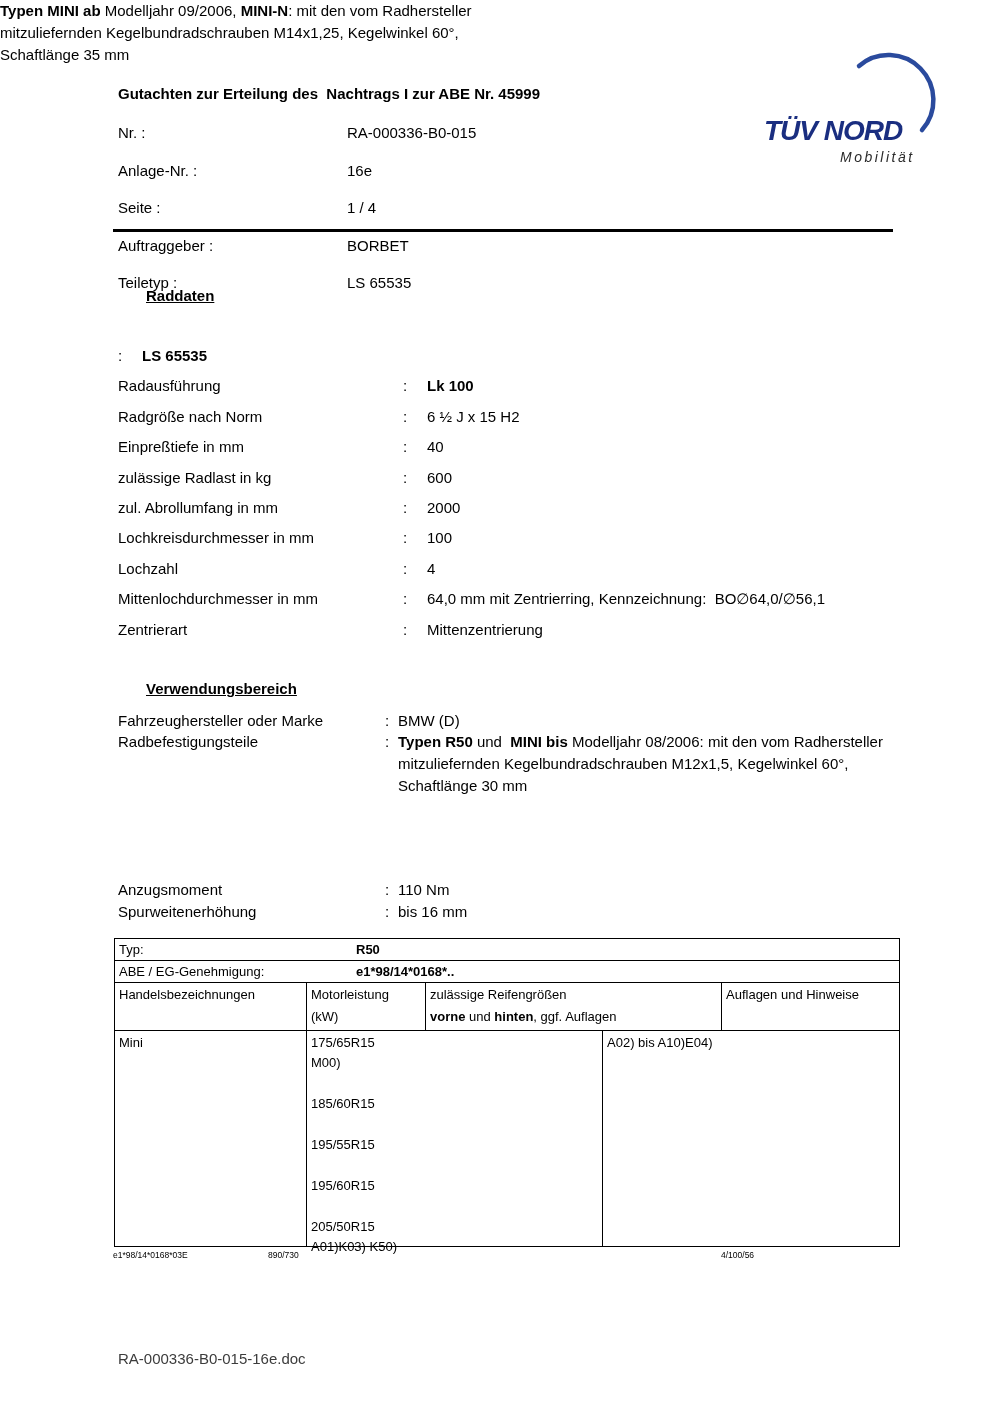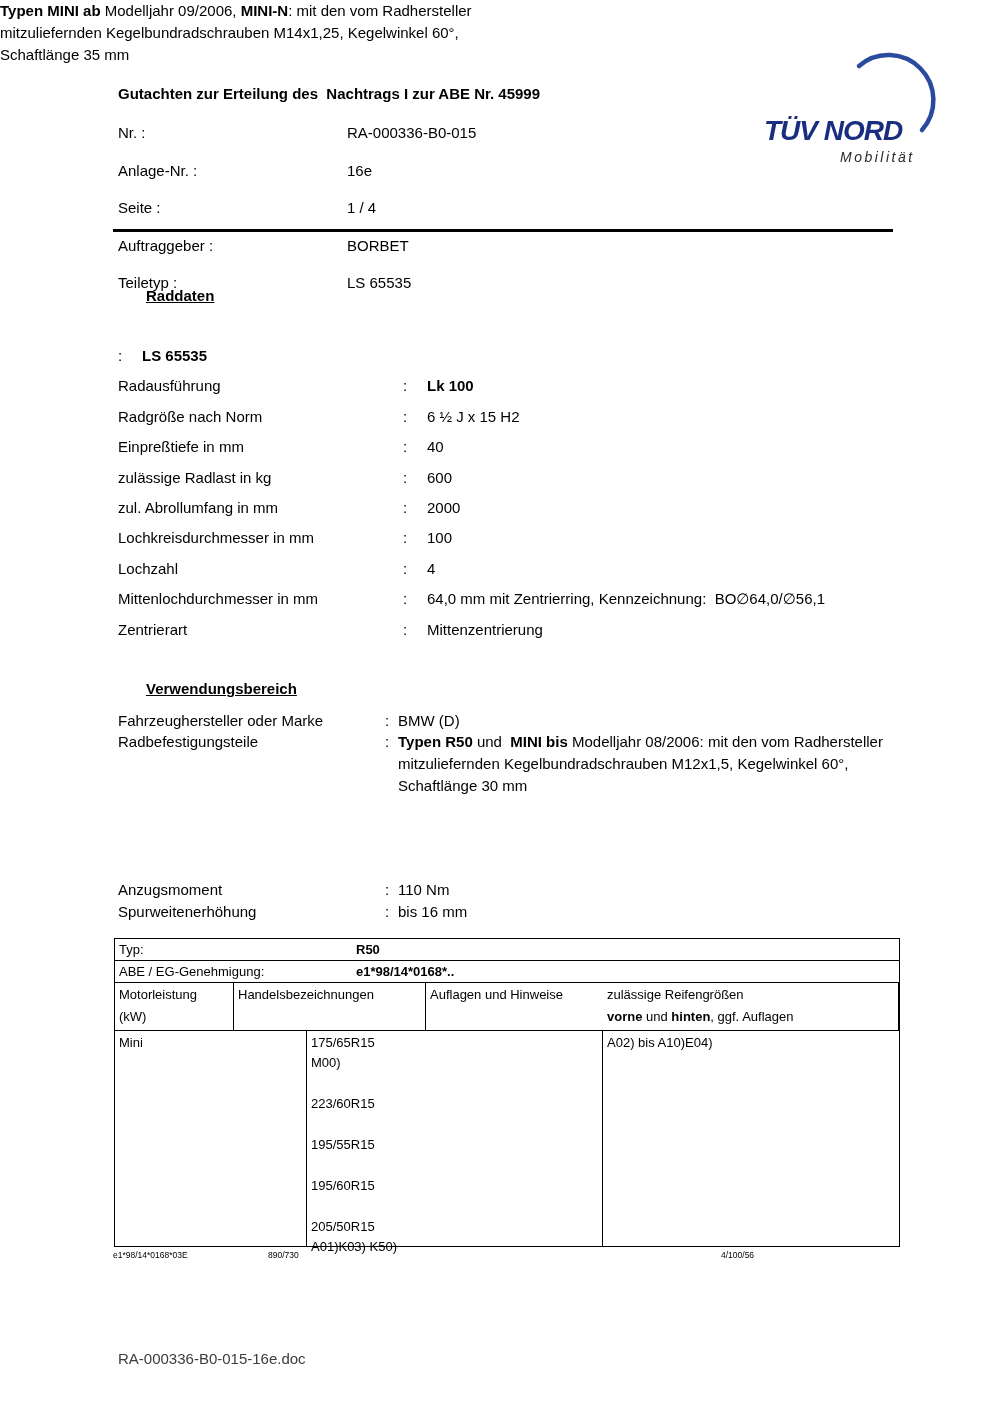--- a/index.html
+++ b/index.html
@@ -190,38 +190,38 @@
   <div class="dtable">
     <div class="trow-span">
       <span>Typ:</span>
       <span class="tval">R50</span>
     </div>
     <div class="trow-span">
       <span>ABE / EG-Genehmigung:</span>
       <span class="tval">e1*98/14*0168*..</span>
     </div>
     <div class="thead-row">
+      <div class="tc tc2">Handelsbezeichnungen</div>
       <div class="tc tc1">
         <div>Motorleistung</div>
         <div>(kW)</div>
       </div>
-      <div class="tc tc2">Handelsbezeichnungen</div>
-      <div class="tc tc4">Auflagen und Hinweise</div>
       <div class="tc tc3">
         <div>zulässige Reifengrößen</div>
         <div><b>vorne</b><span> und </span><b>hinten</b><span>, ggf. Auflagen</span></div>
       </div>
+      <div class="tc tc4">Auflagen und Hinweise</div>
     </div>
     <div class="tbody-row">
       <div class="tc tc2">Mini</div>
       <div class="tc tc3">
         <div class="tire-line">175/65R15</div>
         <div class="tire-line">M00)</div>
         <div class="tire-line"></div>
-        <div class="tire-line">223/60R15</div>
+        <div class="tire-line">185/60R15</div>
         <div class="tire-line"></div>
         <div class="tire-line">195/55R15</div>
         <div class="tire-line"></div>
         <div class="tire-line">195/60R15</div>
         <div class="tire-line"></div>
         <div class="tire-line">205/50R15</div>
         <div class="tire-line">A01)K03) K50)</div>
       </div>
       <div class="tc tc4">A02) bis A10)E04)</div>
     </div>

